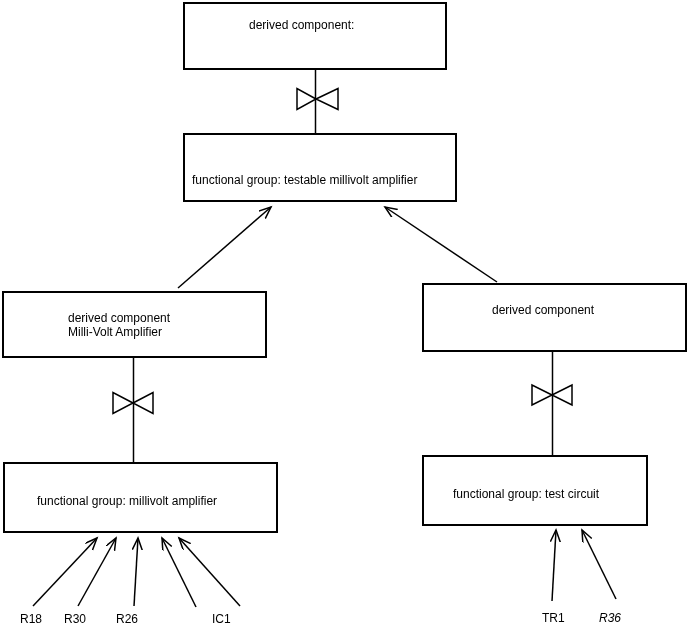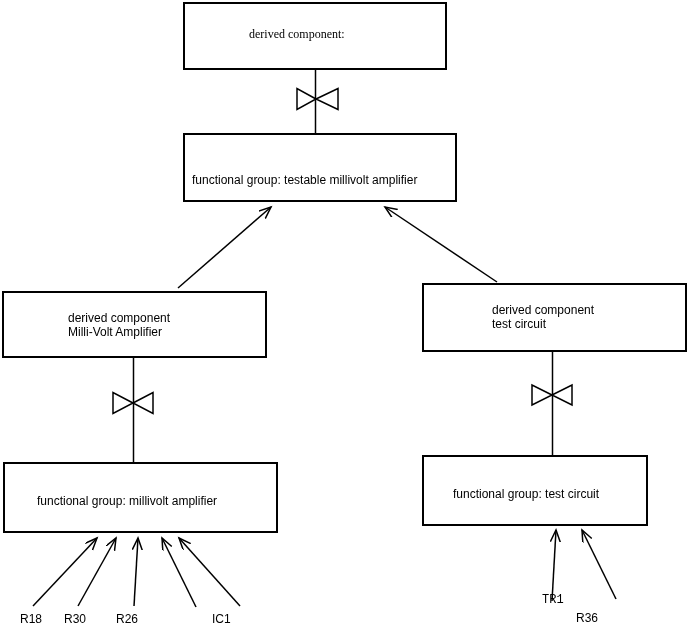--- a/index.html
+++ b/index.html
@@ -27,38 +27,38 @@
     position: absolute;
     box-sizing: border-box;
     border: 2px solid #000000;
     background: #ffffff;
     font-size: 12px;
     line-height: 14px;
   }
   .box .tline {
     white-space: pre;
   }
-  #box-top-derived    { left: 183px; top: 2px;   width: 264px; height: 68px; padding: 23px 0 0 64px; font-family: Liberation Serif, serif; }
+  #box-top-derived    { left: 183px; top: 2px;   width: 264px; height: 68px; padding: 14px 0 0 64px; }
   #box-fg-testable    { left: 183px; top: 133px; width: 274px; height: 69px; padding: 38px 0 0 7px;  }
   #box-derived-mva    { left: 2px;   top: 291px; width: 265px; height: 67px; padding: 18px 0 0 64px; }
   #box-derived-tc     { left: 422px; top: 283px; width: 265px; height: 69px; padding: 18px 0 0 68px; }
   #box-fg-mva         { left: 3px;   top: 462px; width: 275px; height: 71px; padding: 30px 0 2px 32px; }
   #box-fg-tc          { left: 422px; top: 455px; width: 226px; height: 71px; padding: 30px 0 0 29px; }
   .comp-label {
     position: absolute;
     font-size: 12px;
     line-height: 14px;
   }
   #lbl-r18 { left: 20px;  top: 612px; }
   #lbl-r30 { left: 64px;  top: 612px; }
   #lbl-r26 { left: 116px; top: 612px; text-align: right; }
   #lbl-r22 { left: 168px; top: 648px; }
   #lbl-ic1 { left: 212px; top: 612px; }
-  #lbl-tr1 { left: 542px; top: 593px; font-family: Liberation Mono, monospace; }
-  #lbl-r36 { left: 576px; top: 611px; }
+  #lbl-tr1 { left: 542px; top: 611px; }
+  #lbl-r36 { left: 599px; top: 611px; font-style: italic; }
 </style>
 </head>
 <body>
 
 <div class="stage">
 
   <svg class="overlay" width="698" height="631" viewBox="0 0 698 631" xmlns="http://www.w3.org/2000/svg">
     <defs>
       <marker id="openArrow" markerWidth="16" markerHeight="14" refX="12" refY="5" orient="auto" markerUnits="userSpaceOnUse">
         <path d="M0,0 L12,5 L0,10" fill="none" stroke="#000000" stroke-width="1.5"></path>
@@ -106,21 +106,20 @@
     <div class="tline">functional group: testable millivolt amplifier</div>
   </div>
 
   <div class="box" id="box-derived-mva">
     <div class="tline">derived component</div>
     <div class="tline">Milli-Volt Amplifier</div>
   </div>
 
   <div class="box" id="box-derived-tc">
     <div class="tline">derived component</div>
-    <div class="tline">test circuit</div>
   </div>
 
   <div class="box" id="box-fg-mva">
     <div class="tline">functional group: millivolt amplifier</div>
   </div>
 
   <div class="box" id="box-fg-tc">
     <div class="tline">functional group: test circuit</div>
   </div>
 

